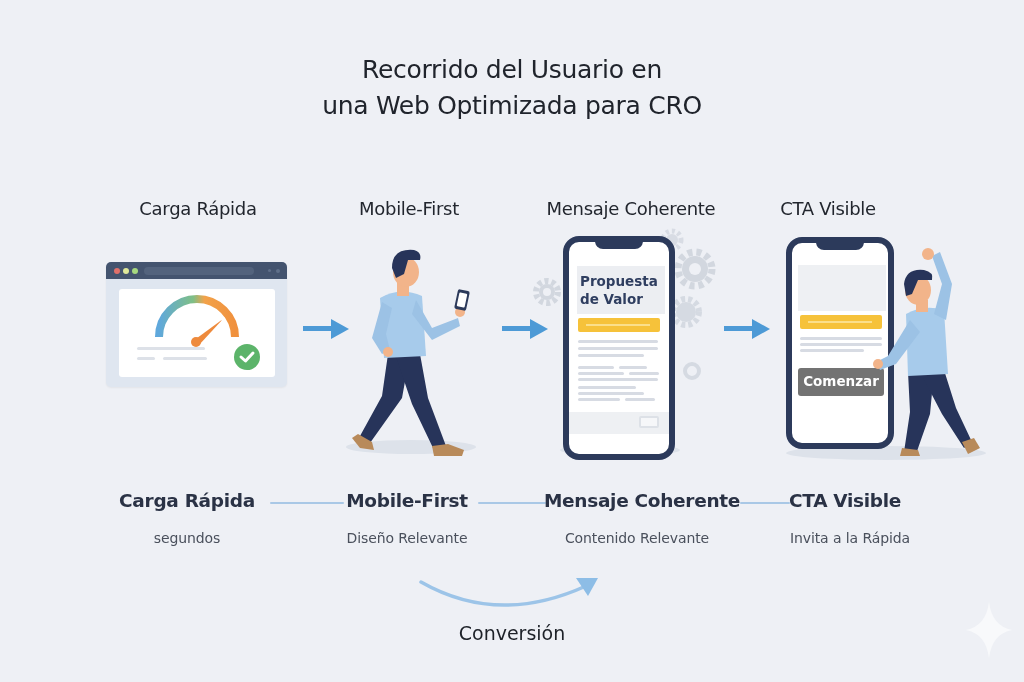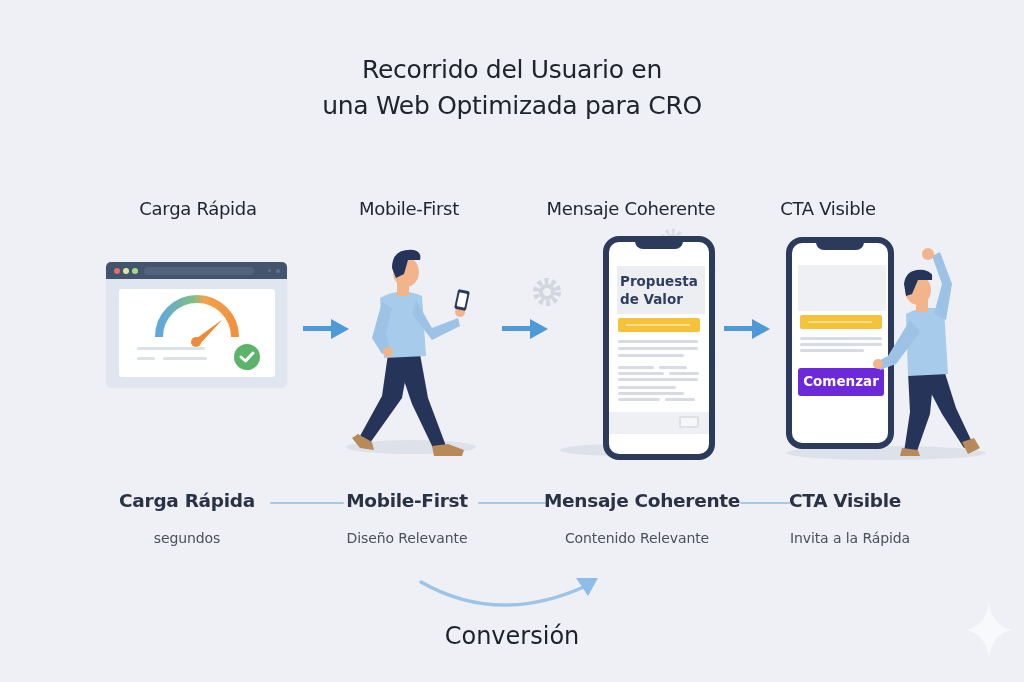--- a/index.html
+++ b/index.html
@@ -45,26 +45,26 @@
     position: absolute; top: 490px; font-size: 18.5px; font-weight: 600; color: #2a3245;
     text-align: center; letter-spacing: -0.3px; white-space: nowrap;
   }
   .bottom-sub {
     position: absolute; top: 527px; font-size: 14px; color: #4a505c;
     text-align: center; line-height: 22px; letter-spacing: -0.1px;
   }
   .connector { position: absolute; top: 502px; height: 2px; background: #a9c8e6; border-radius: 1px; }
   .conversion {
     position: absolute; left: 412px; top: 622px; width: 200px; text-align: center;
-    font-size: 24px; font-weight: 500; color: #1d2128;
+    font-size: 19px; font-weight: 500; color: #1d2128;
   }
   .shadow-ellipse { position: absolute; border-radius: 50%; background: #dde2ea; }
   .gear { position: absolute; }
   .cta-btn {
-    position: absolute; background: #6d28d9; color: #fff; font-size: 13.5px; font-weight: 600;
+    position: absolute; background: #737373; color: #fff; font-size: 13.5px; font-weight: 600;
     border-radius: 3px; text-align: center; line-height: 26px;
   }
 </style>
 </head>
 <body>
 
 <div class="title">
   <div>Recorrido del Usuario en</div>
   <div>una Web Optimizada para CRO</div>
 </div>
@@ -160,21 +160,21 @@
   <circle cx="14" cy="14" r="6" fill="#d8dce4"></circle>
 </svg>
 <svg class="gear" style="left:668px;top:292px;" width="36" height="40" viewBox="0 0 36 40">
   <circle cx="18" cy="20" r="13" fill="none" stroke="#d5dae2" stroke-width="6" stroke-dasharray="4 3"></circle>
   <circle cx="18" cy="20" r="10" fill="#d5dae2"></circle>
 </svg>
 <svg class="gear" style="left:682px;top:361px;" width="20" height="20" viewBox="0 0 20 20">
   <circle cx="10" cy="10" r="7" fill="none" stroke="#d5dae2" stroke-width="4"></circle>
 </svg>
 <div class="shadow-ellipse" style="left:560px;top:444px;width:120px;height:12px;"></div>
-<div class="phone" style="left:563px;top:236px;width:112px;height:224px;margin-left:40px;">
+<div class="phone" style="left:563px;top:236px;width:112px;height:224px;">
   <div class="notch"></div>
   <div style="position:absolute;left:8px;top:24px;width:88px;height:48px;background:#eceef2;"></div>
   <div style="position:absolute;left:11px;top:30px;font-size:13.5px;font-weight:600;color:#2f3e60;line-height:18px;">
     <div>Propuesta</div>
     <div>de Valor</div>
   </div>
   <div style="position:absolute;left:9px;top:76px;width:82px;height:14px;background:#f6c23a;border-radius:2px;">
     <div style="position:absolute;left:8px;top:6px;width:64px;height:2px;background:#fbdf8a;"></div>
   </div>
   <div class="line" style="left:9px;top:98px;width:80px;"></div>

